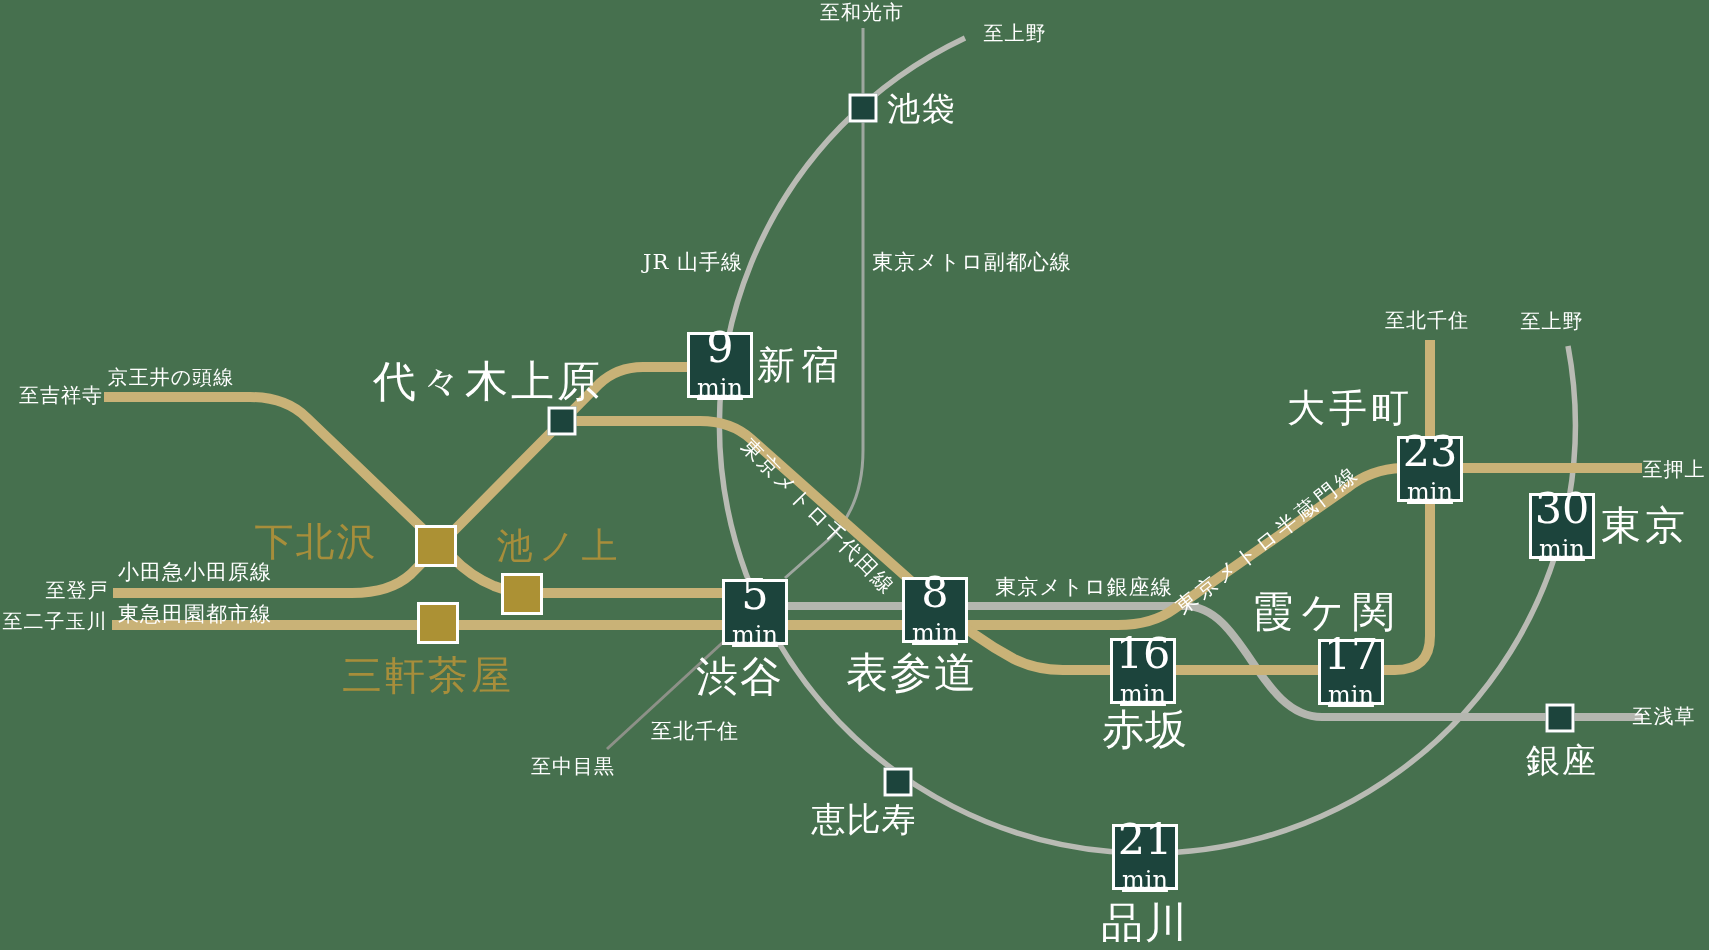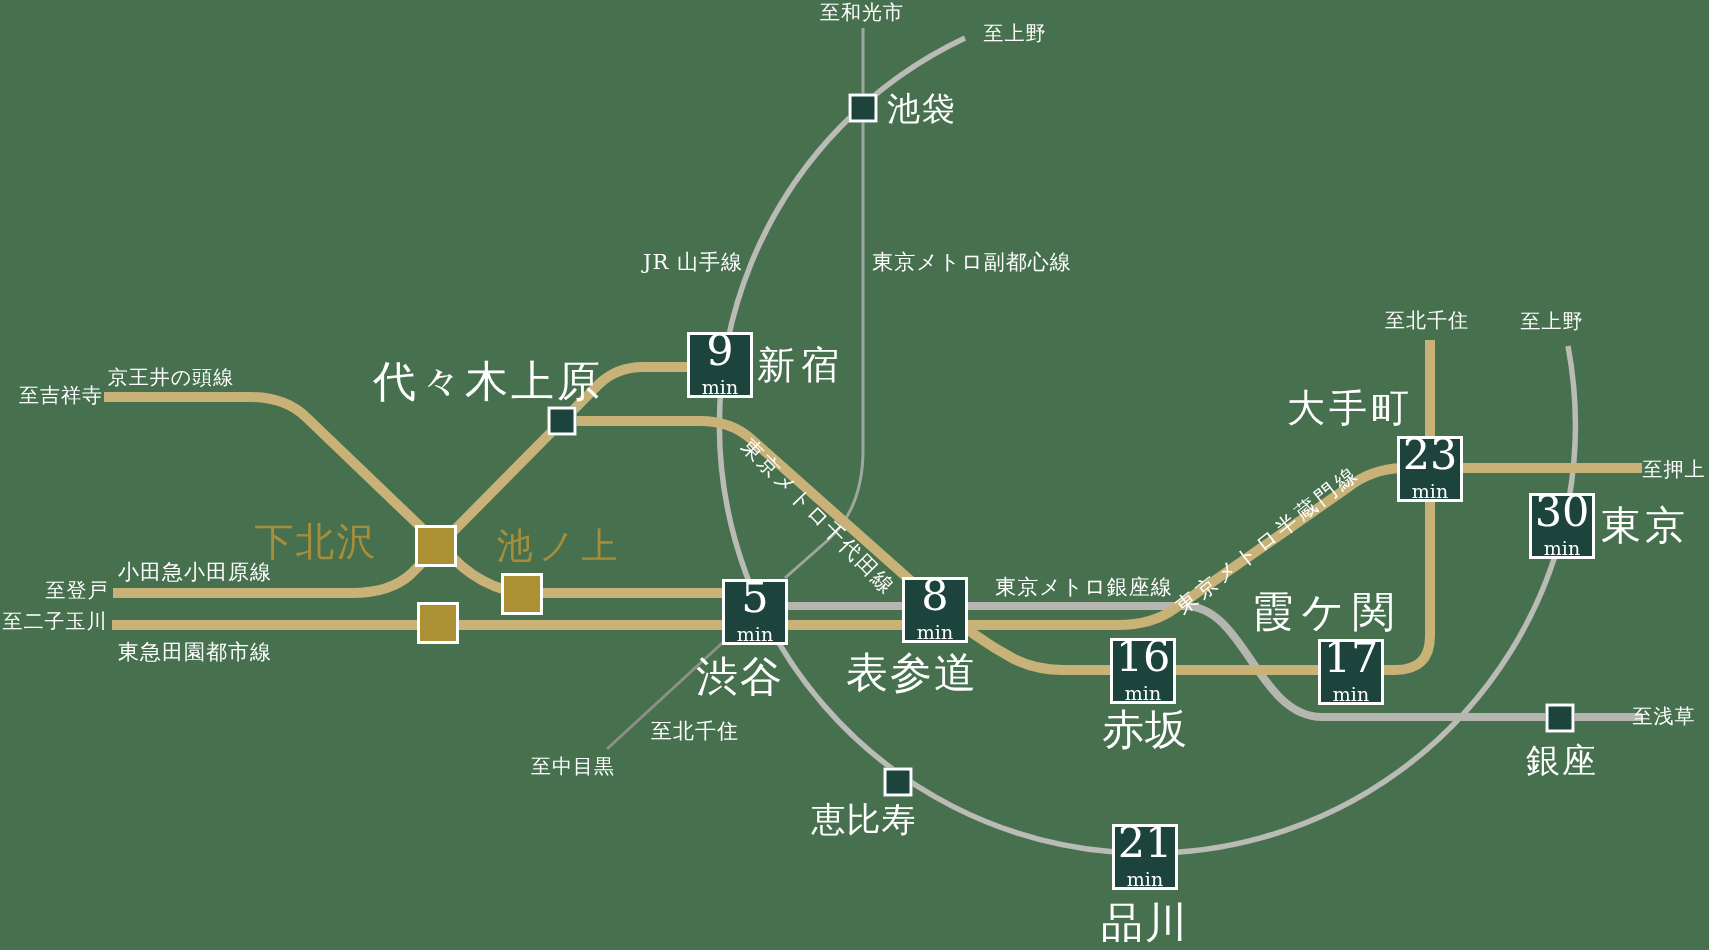--- a/index.html
+++ b/index.html
@@ -19,21 +19,21 @@
   .rot45{transform:translate(-50%,-50%) rotate(45.5deg);}
   .rotm38{transform:translate(-50%,-50%) rotate(-38deg);}
   .badge{
     position:absolute;z-index:4;width:60px;height:60px;
     background:#1C443C;border:3px solid #ffffff;
     transform:translate(-50%,-50%);
     display:flex;flex-direction:column;align-items:center;justify-content:center;
     color:#fff;text-align:center;
   }
   .badge .num{font-size:43px;line-height:0.82;display:block;}
-  .badge .unit{font-size:19px;line-height:1;display:block;margin-top:10px;}
+  .badge .unit{font-size:24px;line-height:1;display:block;margin-top:10px;text-decoration:underline;}
   .sq{
     position:absolute;z-index:4;transform:translate(-50%,-50%);
     border:3px solid #ffffff;background:#1C443C;
   }
   .sq.xfer{width:23px;height:23px;}
   .sq.goldsq{width:36px;height:36px;background:#AC9134;}
 </style>
 </head>
 <body>
 
@@ -108,26 +108,27 @@
   <div class="lbl" style="left:864px;top:819px;font-size:34px;letter-spacing:1px">恵比寿</div>
   <div class="lbl" style="left:1145px;top:730px;font-size:42px;letter-spacing:1px">赤坂</div>
   <div class="lbl" style="left:1327px;top:612px;font-size:42px;letter-spacing:8px">霞ケ関</div>
   <div class="lbl" style="left:1350px;top:408px;font-size:38px;letter-spacing:4px">大手町</div>
   <div class="lbl" style="left:1645px;top:525px;font-size:40px;letter-spacing:4px">東京</div>
   <div class="lbl" style="left:1562px;top:760px;font-size:34px;letter-spacing:2px">銀座</div>
   <div class="lbl" style="left:1145px;top:923px;font-size:42px;letter-spacing:2px">品川</div>
 
   <div class="lbl gold" style="left:316px;top:541px;font-size:39px;letter-spacing:2px">下北沢</div>
   <div class="lbl gold" style="left:560px;top:546px;font-size:36px;letter-spacing:6px">池ノ上</div>
+  <div class="lbl gold" style="left:428px;top:675px;font-size:40px;letter-spacing:3px">三軒茶屋</div>
 
   <div class="lbl line-name" style="left:693px;top:262px">JR 山手線</div>
   <div class="lbl line-name" style="left:972px;top:262px">東京メトロ副都心線</div>
   <div class="lbl line-name" style="left:171px;top:377px;font-size:20px">京王井の頭線</div>
   <div class="lbl line-name" style="left:195px;top:572px">小田急小田原線</div>
-  <div class="lbl line-name" style="left:195px;top:652px">東急田園都市線</div>
+  <div class="lbl line-name" style="left:195px;top:614px">東急田園都市線</div>
   <div class="lbl line-name" style="left:695px;top:731px">至北千住</div>
   <div class="lbl line-name" style="left:1084px;top:587px">東京メトロ銀座線</div>
   <div class="lbl line-name rot45" style="left:818px;top:517px;letter-spacing:2px">東京メトロ千代田線</div>
   <div class="lbl line-name rotm38" style="left:1268px;top:540px;letter-spacing:4px">東京メトロ半蔵門線</div>
 
   <div class="lbl small" style="left:862px;top:12px">至和光市</div>
   <div class="lbl small" style="left:1015px;top:33px">至上野</div>
   <div class="lbl small" style="left:61px;top:395px">至吉祥寺</div>
   <div class="lbl small" style="left:77px;top:590px">至登戸</div>
   <div class="lbl small" style="left:55px;top:621px">至二子玉川</div>

